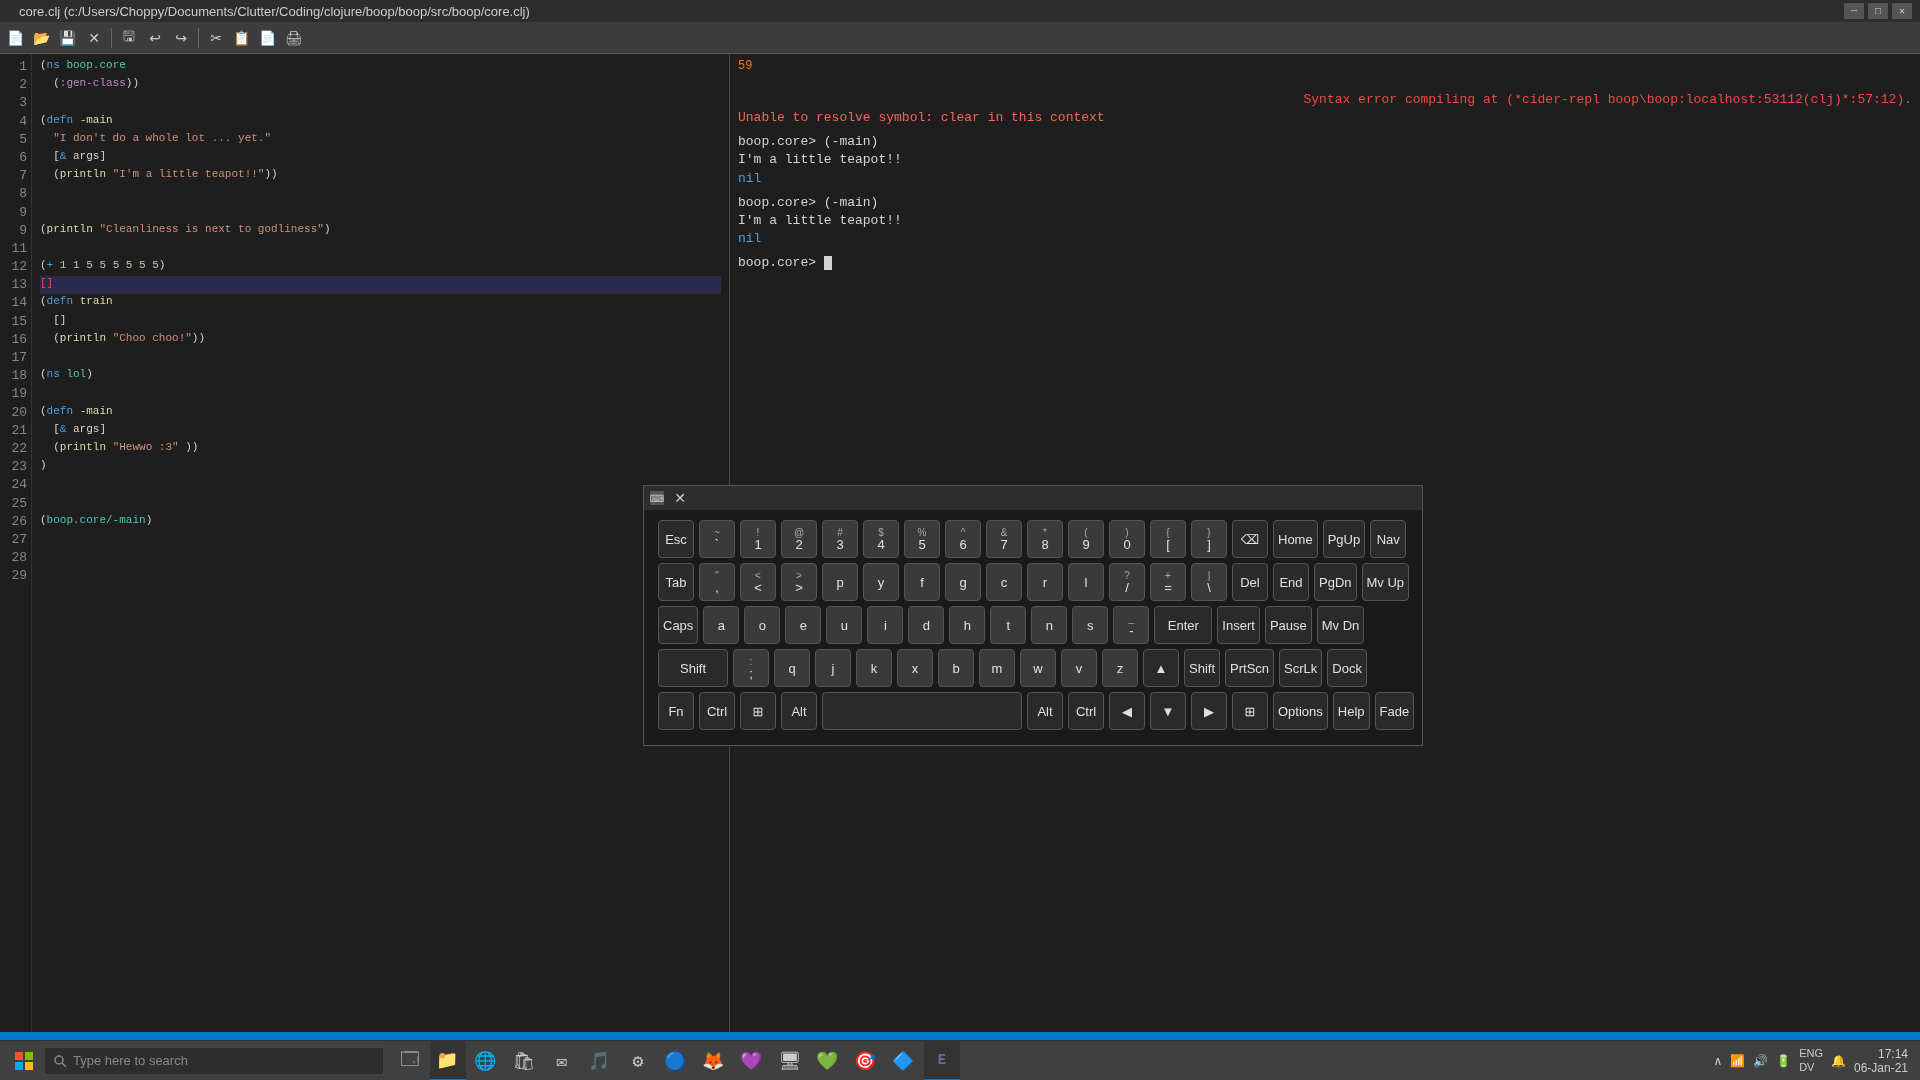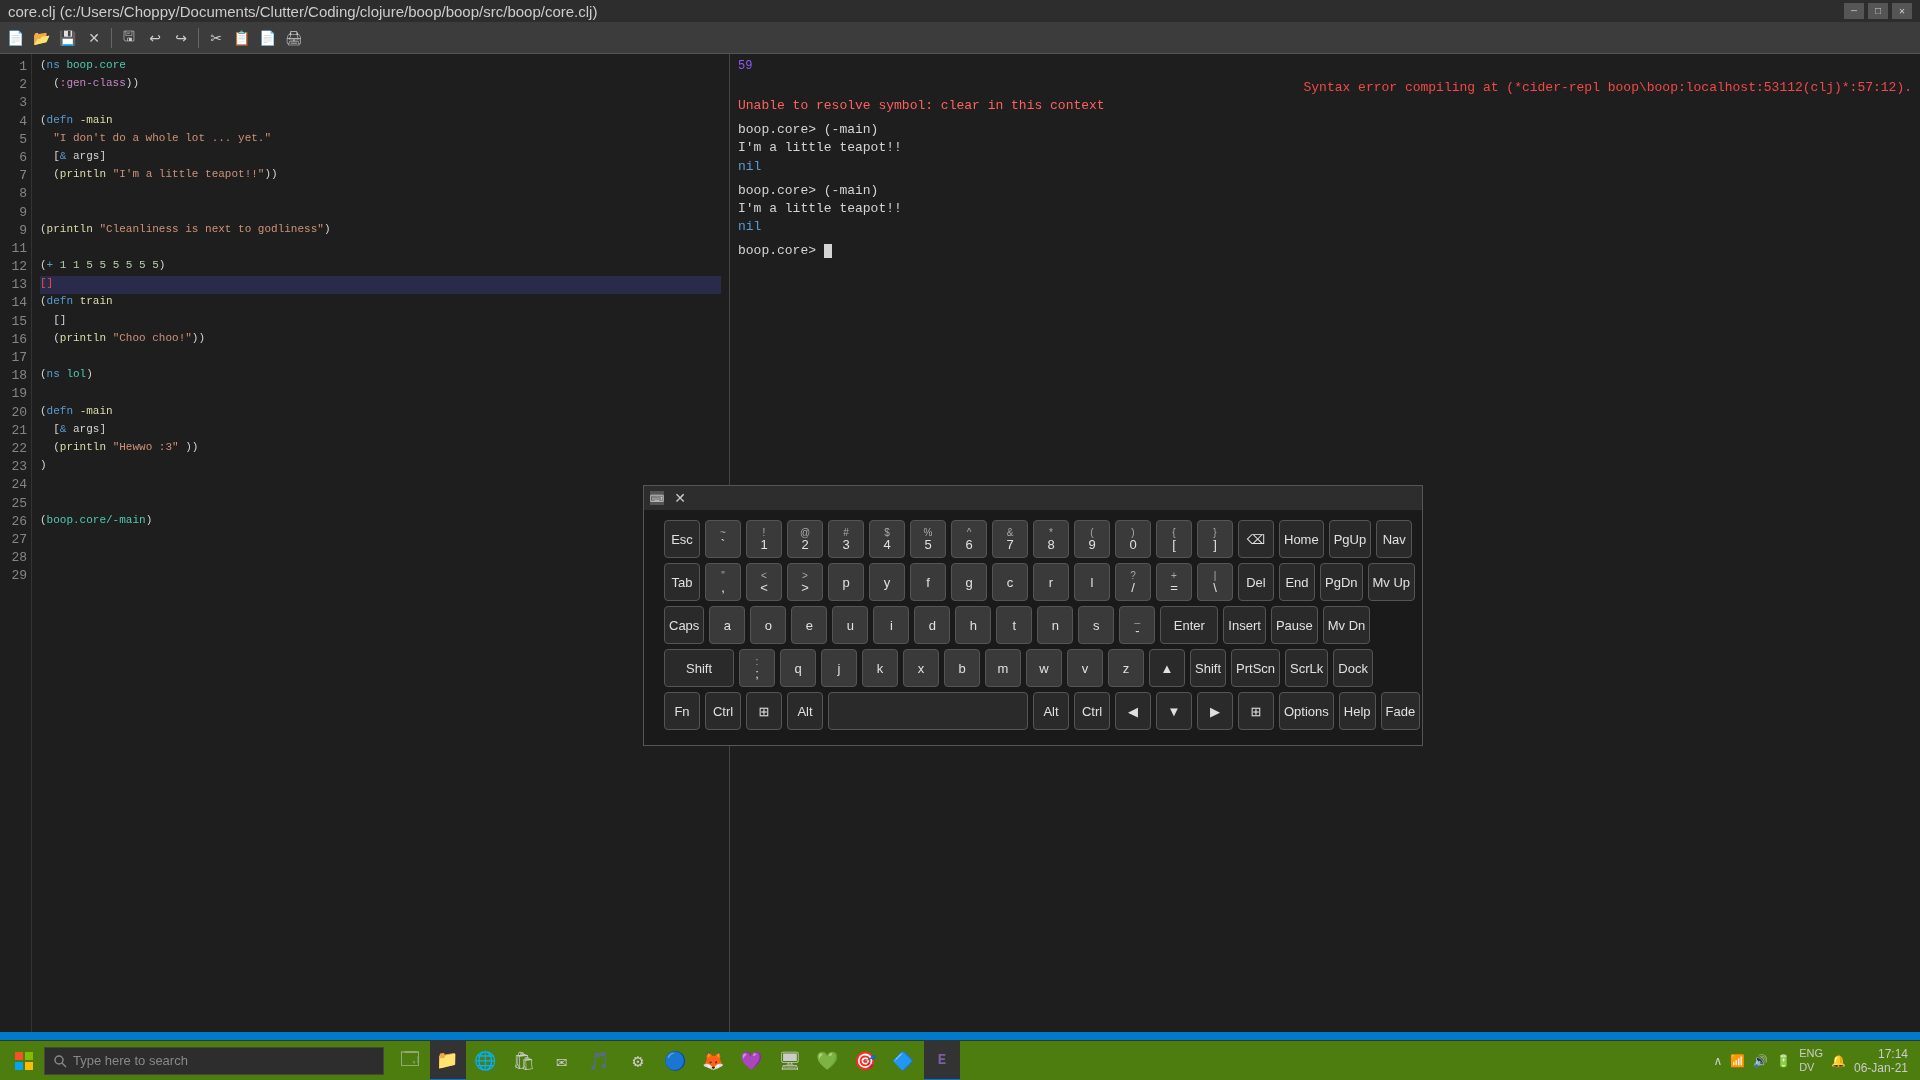--- a/index.html
+++ b/index.html
@@ -151,21 +151,20 @@
     }
     #osk-body {
       background: #1a1a1a;
       padding: 10px 14px;
     }
     .kbd-row {
       display: flex;
       gap: 5px;
       margin-bottom: 5px;
       align-items: center;
-      margin-left: 6px;
     }
     .key {
       background: #3a3a3a;
       color: #e0e0e0;
       border: 1px solid #555;
       border-radius: 4px;
       font-size: 13px;
       font-family: 'Segoe UI', sans-serif;
       min-width: 36px;
       height: 38px;
@@ -193,21 +192,21 @@
       height: 24px;
       display: flex;
       align-items: center;
       padding: 0 8px;
       gap: 16px;
       font-family: 'Consolas', monospace;
     }
 
     
     #taskbar {
-      background: #4d7c0f;
+      background: #404040;
       height: 40px;
       display: flex;
       align-items: center;
       padding: 0 4px;
       position: absolute;
       bottom: 0;
       left: 0;
       width: 1920px;
       border-top: 1px solid #333;
     }
@@ -252,21 +251,21 @@
       font-family: 'Segoe UI', sans-serif;
     }
     #taskbar .clock { text-align: right; }
     #taskbar .clock .time { font-size: 12px; }
     #taskbar .clock .date { font-size: 12px; }
   </style>
 </head>
 <body>
 
 <div id="title-bar">
-  <span style="font-family: 'Segoe UI', sans-serif; font-size: 15px;">core.clj (c:/Users/Choppy/Documents/Clutter/Coding/clojure/boop/boop/src/boop/core.clj)</span>
+  <span style="font-family: 'Segoe UI', sans-serif; font-size: 13px; margin-left: 11px;">core.clj (c:/Users/Choppy/Documents/Clutter/Coding/clojure/boop/boop/src/boop/core.clj)</span>
   <div class="win-controls">
     <div class="win-btn">─</div>
     <div class="win-btn">□</div>
     <div class="win-btn">✕</div>
   </div>
 </div>
 
 <div id="toolbar">
   <button class="toolbar-btn">📄</button>
   <button class="toolbar-btn">📂</button>
@@ -346,21 +345,21 @@
         <div class="code-line"></div>
         <div class="code-line"><span class="paren">(</span><span style="color:#4ec9b0">boop.core/-main</span><span class="paren">)</span></div>
         <div class="code-line"></div>
         <div class="code-line"></div>
         <div class="code-line"></div>
       </div>
     </div>
   </div>
 
   <div id="repl-pane">
-    <div style="color:#8b5cf6; font-size:12px; margin-bottom:4px; display:flex; gap: 8px;">
+    <div style="color:#f97316; font-size:12px; margin-bottom:16px; display:flex; gap: 8px;">
       <span>59</span>
     </div>
     <div class="repl-error">Syntax error compiling at (*cider-repl boop\boop:localhost:53112(clj)*:57:12).</div>
     <div class="repl-highlight">Unable to resolve symbol: clear in this context</div>
     <div style="margin-top:6px;">
       <div class="repl-prompt">boop.core&gt; (-main)</div>
       <div class="repl-output">I'm a little teapot!!</div>
       <div class="repl-nil">nil</div>
     </div>
     <div style="margin-top:6px;">

